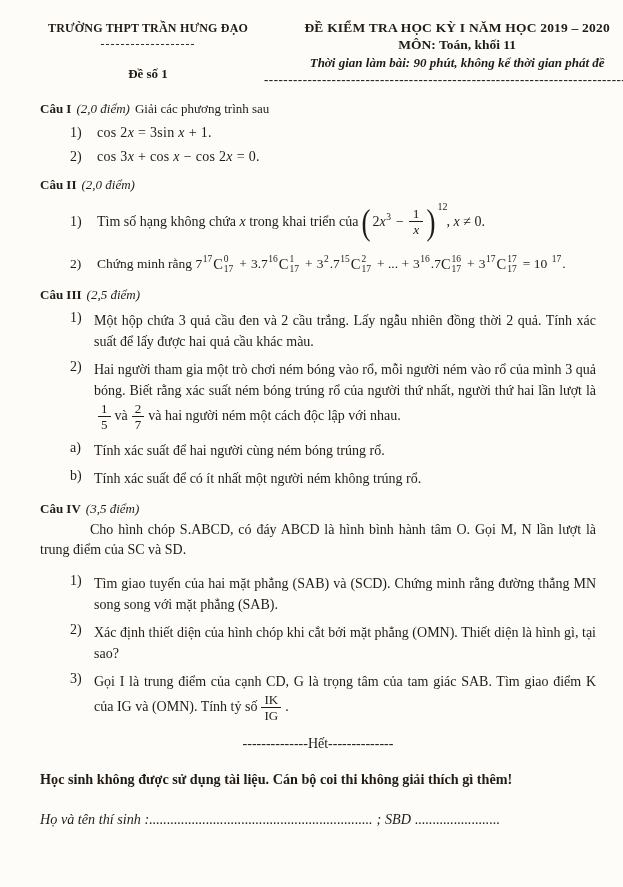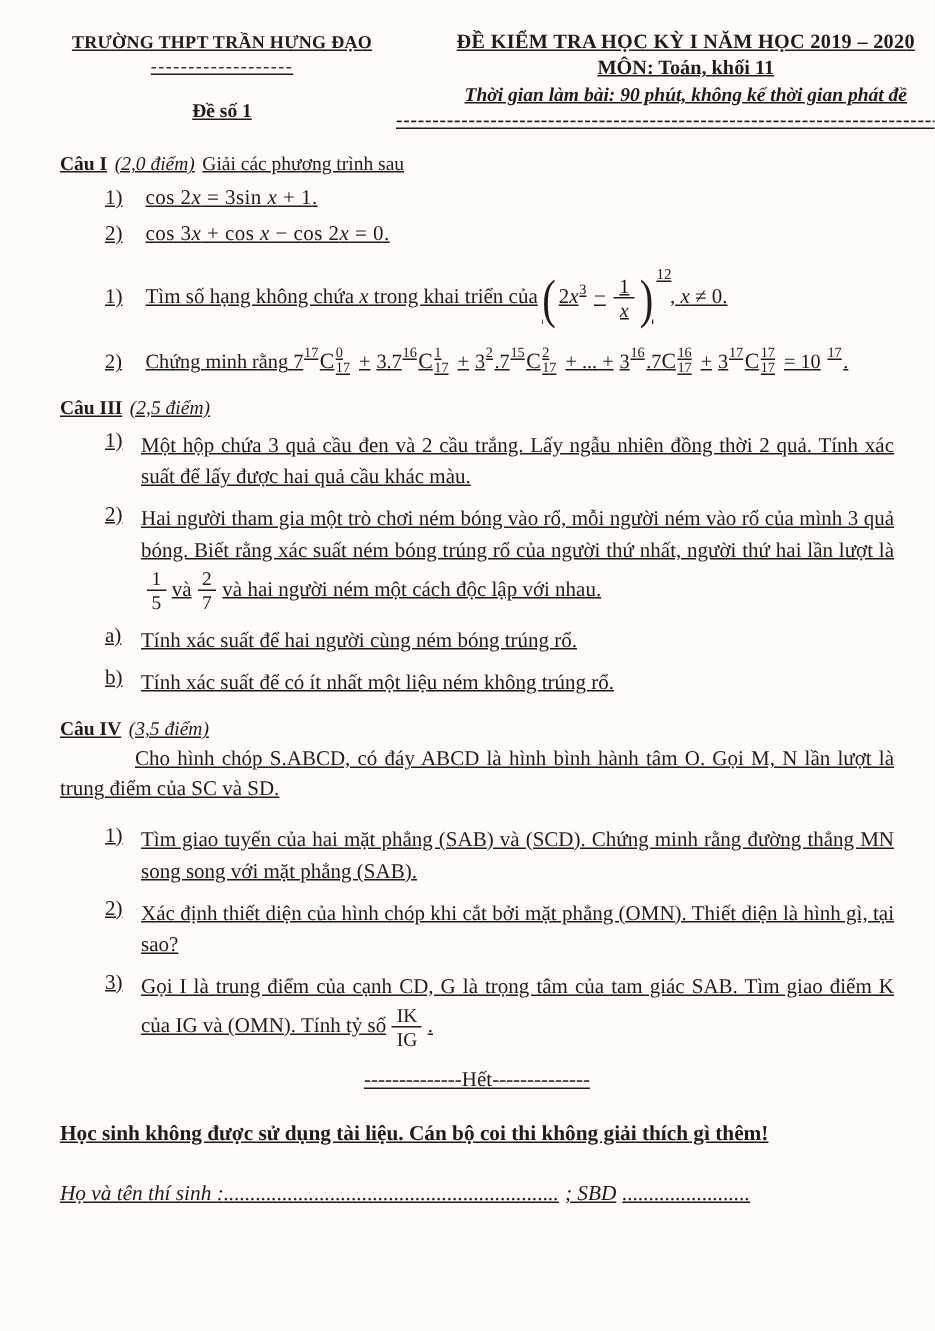--- a/index.html
+++ b/index.html
@@ -1,21 +1,21 @@
 <!DOCTYPE html>
 <html><head>
 <meta charset="utf-8">
 <style>
   html,body { margin:0; padding:0; }
   body { width:623px; height:887px; background:#e9e7e2; }
   .page {
     position:relative; width:623px; height:887px; box-sizing:border-box;
     background:#fdfcf9; color:#211b14;
     font-family:"Liberation Serif","DejaVu Serif",serif;
-    font-size:14px; padding:20px 27px 0 40px; overflow:hidden;text-decoration:underline;
+    font-size:14px; padding:20px 27px 0 40px; overflow:hidden;
   }
   
   .hdr { display:flex; align-items:flex-start; }
   .hdr-left { width:216px; text-align:center; flex-shrink:0; }
   .school { font-weight:700; font-size:12px; line-height:1.35; letter-spacing:.2px; }
   .hdr-left .dashes { font-size:12px; line-height:1; margin-top:2px; letter-spacing:1px; }
   .exam-no { font-weight:700; font-size:13px; margin-top:16px; }
   .hdr-right { flex:1; margin-left:8px; text-align:center; }
   .exam-title { font-weight:700; font-size:13.5px; letter-spacing:.2px; }
   .exam-subject { font-weight:700; font-size:13.5px; margin-top:1px; }
@@ -88,20 +88,21 @@
         <span class="eq-label">1)</span>
         <span class="math"><span>cos 2</span><i>x</i><span> = 3sin </span><i>x</i><span> + 1.</span></span>
       </div>
       <div class="eq-item">
         <span class="eq-label">2)</span>
         <span class="math"><span>cos 3</span><i>x</i><span> + cos </span><i>x</i><span> − cos 2</span><i>x</i><span> = 0.</span></span>
       </div>
     </section>
 
     <section class="sec">
+      <p class="sec-head"><span class="sec-title">Câu II</span><span class="sec-points">(2,0 điểm)</span></p>
 
       <div class="binom-line">
         <span class="eq-label">1)</span>
         <span>Tìm số hạng không chứa</span>&nbsp;<i class="vx">x</i>&nbsp;<span>trong khai triển của</span>
         <span class="fgroup">
           <span class="bigp">(</span>
             <span>2</span>
             <i>x</i>
             <sup class="e">3</sup>
             <span class="op">−</span>
@@ -176,21 +177,21 @@
               <span class="num">2</span>
               <span class="den">7</span>
             </span><span>và hai người ném một cách độc lập với nhau.</span></span>
       </div>
       <div class="p-item">
         <span class="p-label">a)</span>
         <span class="p-text">Tính xác suất để hai người cùng ném bóng trúng rổ.</span>
       </div>
       <div class="p-item">
         <span class="p-label">b)</span>
-        <span class="p-text">Tính xác suất để có ít nhất một liệu ném không trúng rổ.</span>
+        <span class="p-text">Tính xác suất để có ít nhất một người ném không trúng rổ.</span>
       </div>
     </section>
 
     <section class="sec">
       <p class="sec-head"><span class="sec-title">Câu IV</span><span class="sec-points">(3,5 điểm)</span></p>
       <p class="intro-p">Cho hình chóp S.ABCD, có đáy ABCD là hình bình hành tâm O. Gọi M, N lần lượt là trung điểm của SC và SD.</p>
       <div class="p-item">
         <span class="p-label">1)</span>
         <span class="p-text">Tìm giao tuyến của hai mặt phẳng (SAB) và (SCD). Chứng minh rằng đường thẳng MN song song với mặt phẳng (SAB).</span>
       </div>

